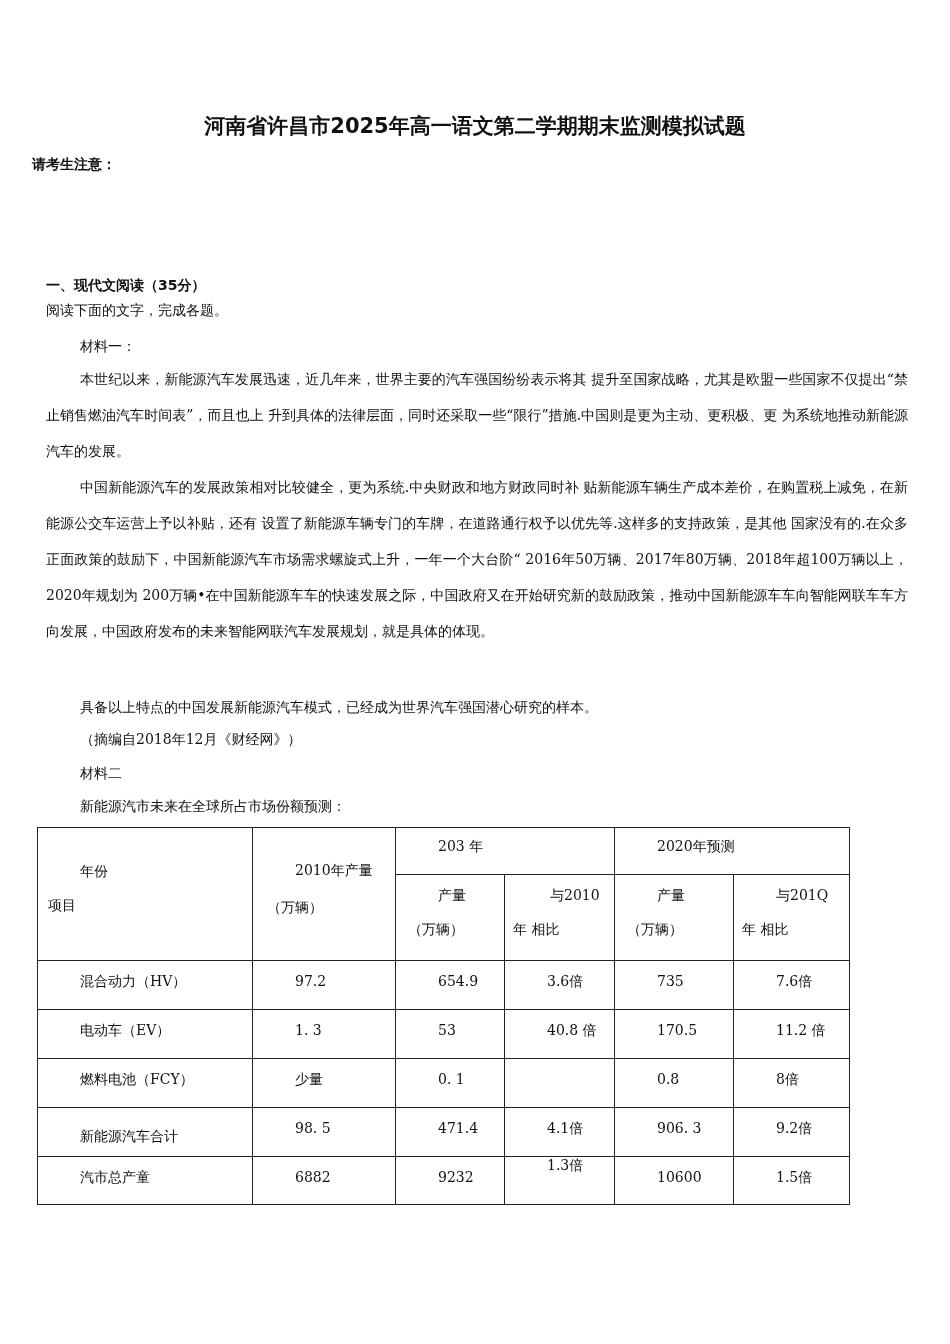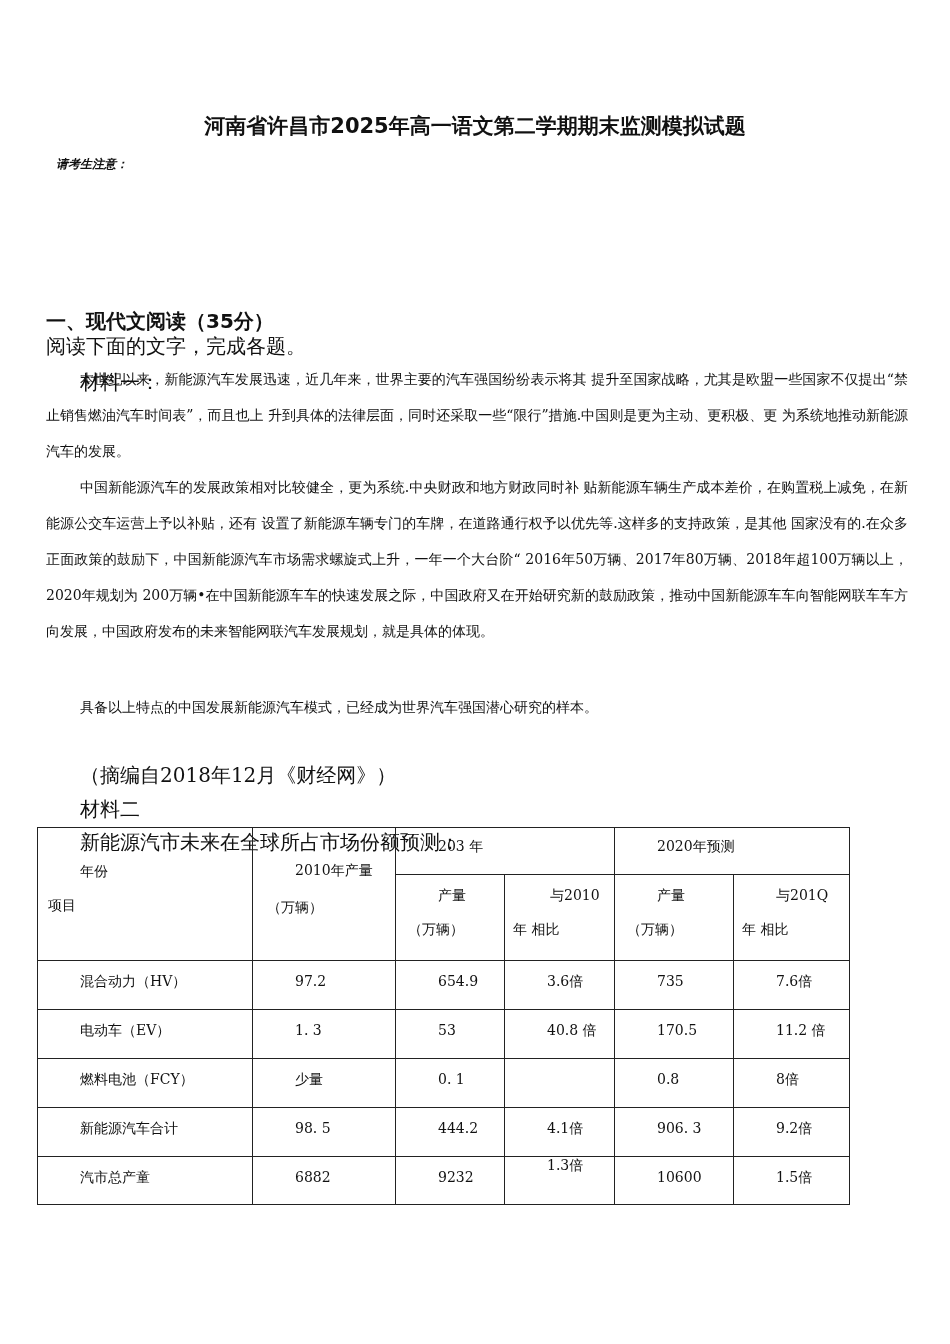--- a/index.html
+++ b/index.html
@@ -1,19 +1,19 @@
 <!DOCTYPE html>
 <html><head>
 <meta charset="utf-8">
 <style>
   html, body { margin:0; padding:0; background:#ffffff; }
   body { width:950px; height:1344px; position:relative; overflow:hidden; color:#111; font-family:"DejaVu Serif", serif; }
   .title { position:absolute; left:0; top:112px; width:950px; text-align:center; font-family:"DejaVu Sans", sans-serif; font-weight:bold; font-size:21px; letter-spacing:0px; }
-  .notice { position:absolute; left:56px; width:880px; font-family:"DejaVu Sans", sans-serif; font-weight:bold; font-size:12px; line-height:24px;font-style:italic; }
-  .line { position:absolute; left:46px; width:880px; font-size:20px; white-space:nowrap;margin-top:31px; }
+  .notice { position:absolute; left:32px; width:880px; font-family:"DejaVu Sans", sans-serif; font-weight:bold; font-size:14px; line-height:24px; }
+  .line { position:absolute; left:46px; width:880px; font-size:14px; white-space:nowrap; }
   .indent { left:80px; }
   .bold { font-family:"DejaVu Sans", sans-serif; font-weight:bold; }
   .para { position:absolute; left:46px; width:862px; font-size:14px; line-height:36px; text-indent:34px; text-align:justify; }
   table.data { position:absolute; left:37px; top:827px; border-collapse:collapse; font-size:14px; }
   table.data td { border:1px solid #222; padding:0; vertical-align:middle; }
   .cell { position:relative; width:100%; height:100%; }
   .cell span { position:absolute; white-space:nowrap; }
 </style>
 </head>
 <body>
@@ -181,31 +181,31 @@
         </td>
     <td>
           <div class="cell" style="height:48px;">
             <span style="left:42px;top:12px;">8倍</span>
           </div>
         </td>
   </tr>
   <tr style="height:48px;">
     <td>
           <div class="cell" style="height:48px;">
-            <span style="left:42px;top:12px;">新能源汽车合计</span>
+            <span style="left:42px;top:20px;">新能源汽车合计</span>
           </div>
         </td>
     <td>
           <div class="cell" style="height:48px;">
             <span style="left:42px;top:12px;">98. 5</span>
           </div>
         </td>
     <td>
           <div class="cell" style="height:48px;">
-            <span style="left:42px;top:12px;">444.2</span>
+            <span style="left:42px;top:12px;">471.4</span>
           </div>
         </td>
     <td>
           <div class="cell" style="height:48px;">
             <span style="left:42px;top:12px;">4.1倍</span>
           </div>
         </td>
     <td>
           <div class="cell" style="height:48px;">
             <span style="left:42px;top:12px;">906. 3</span>

